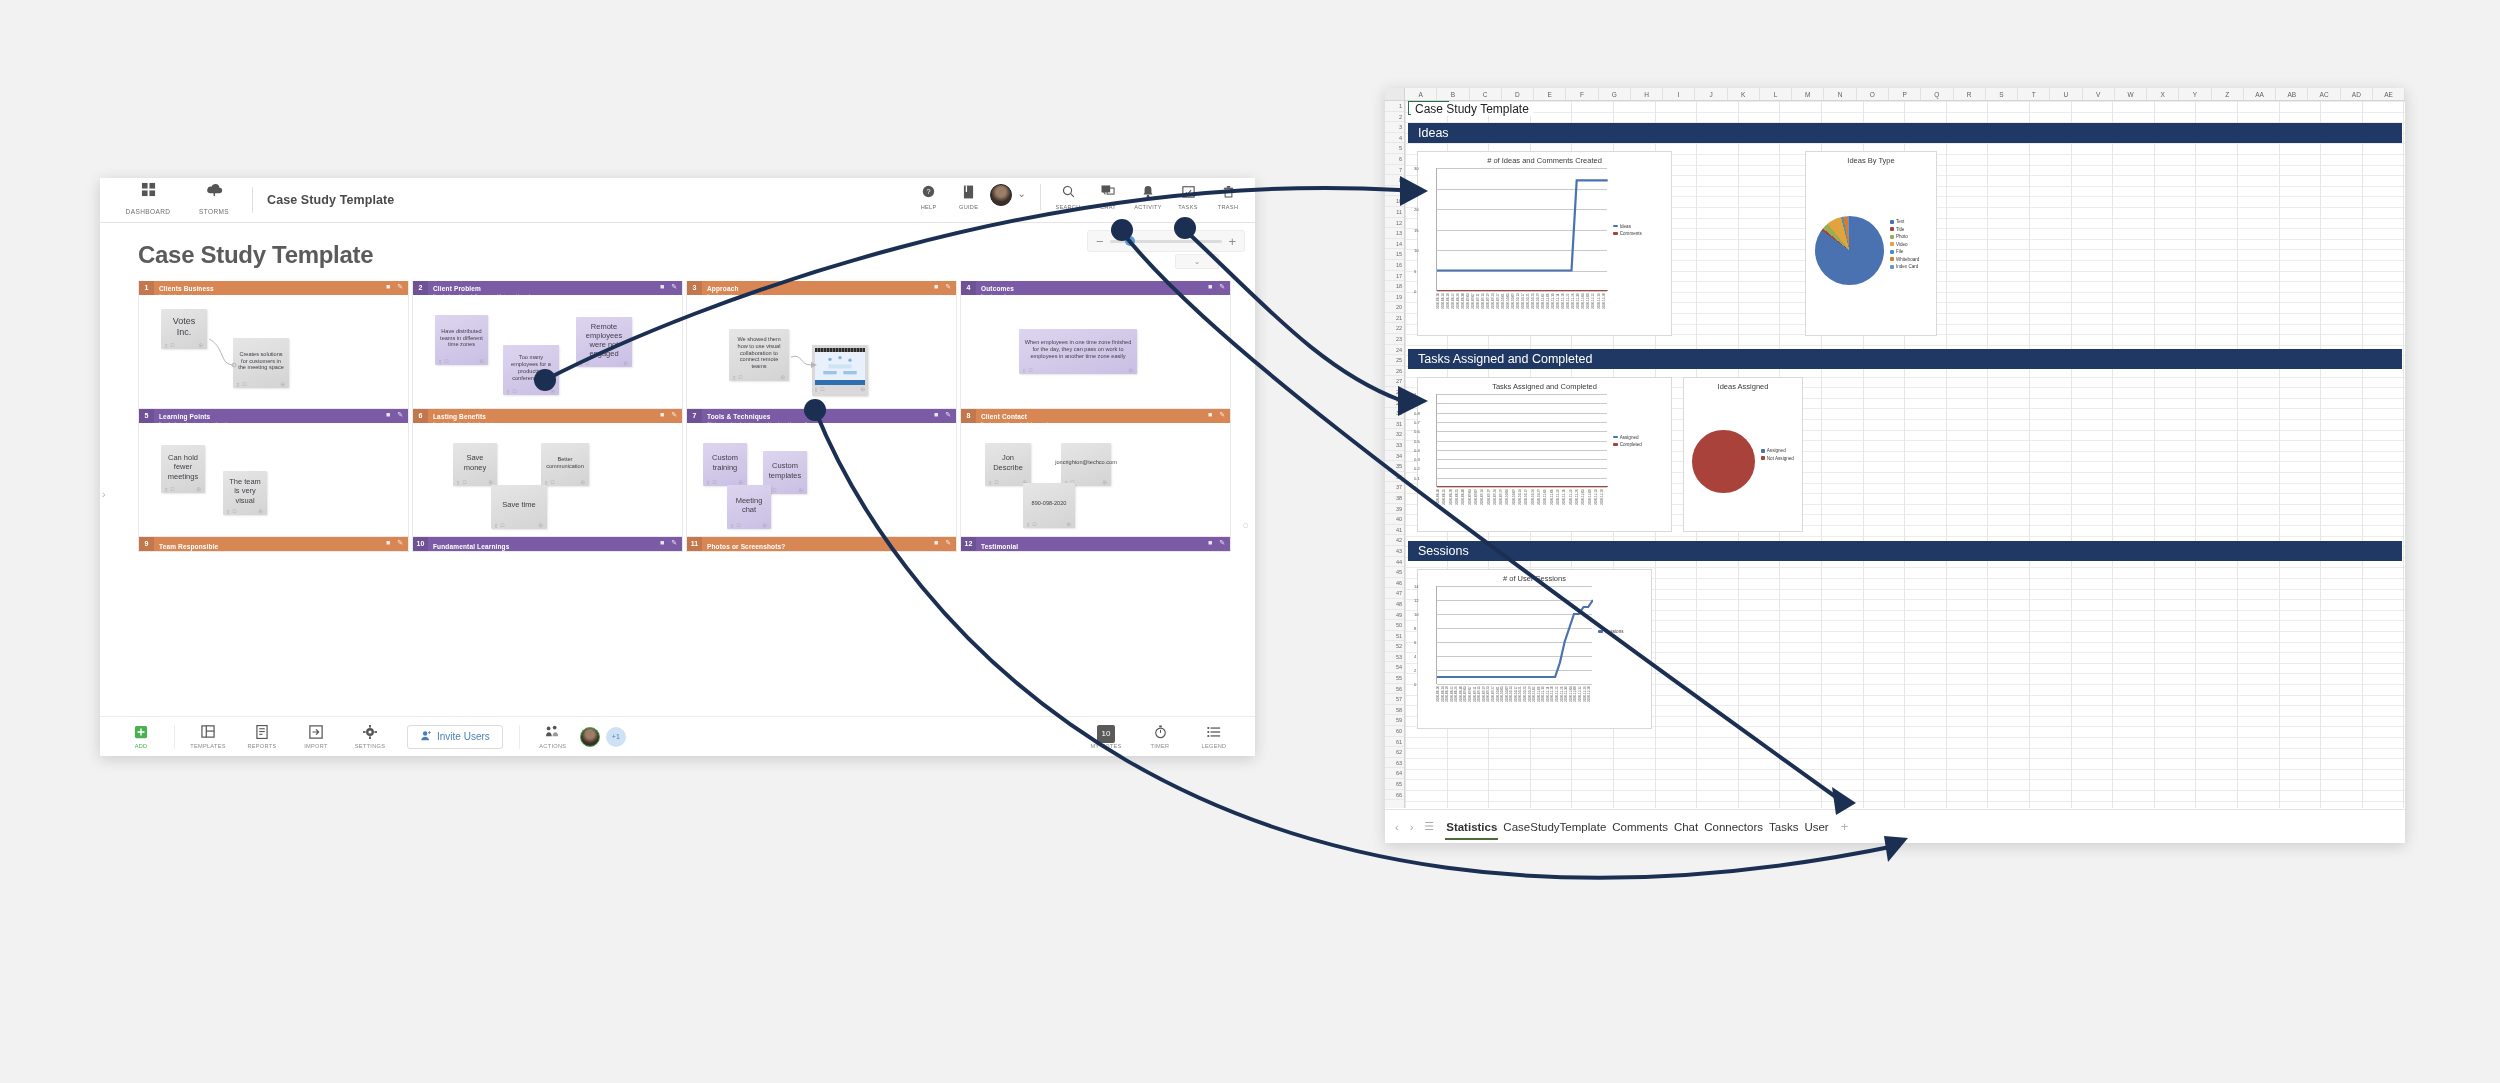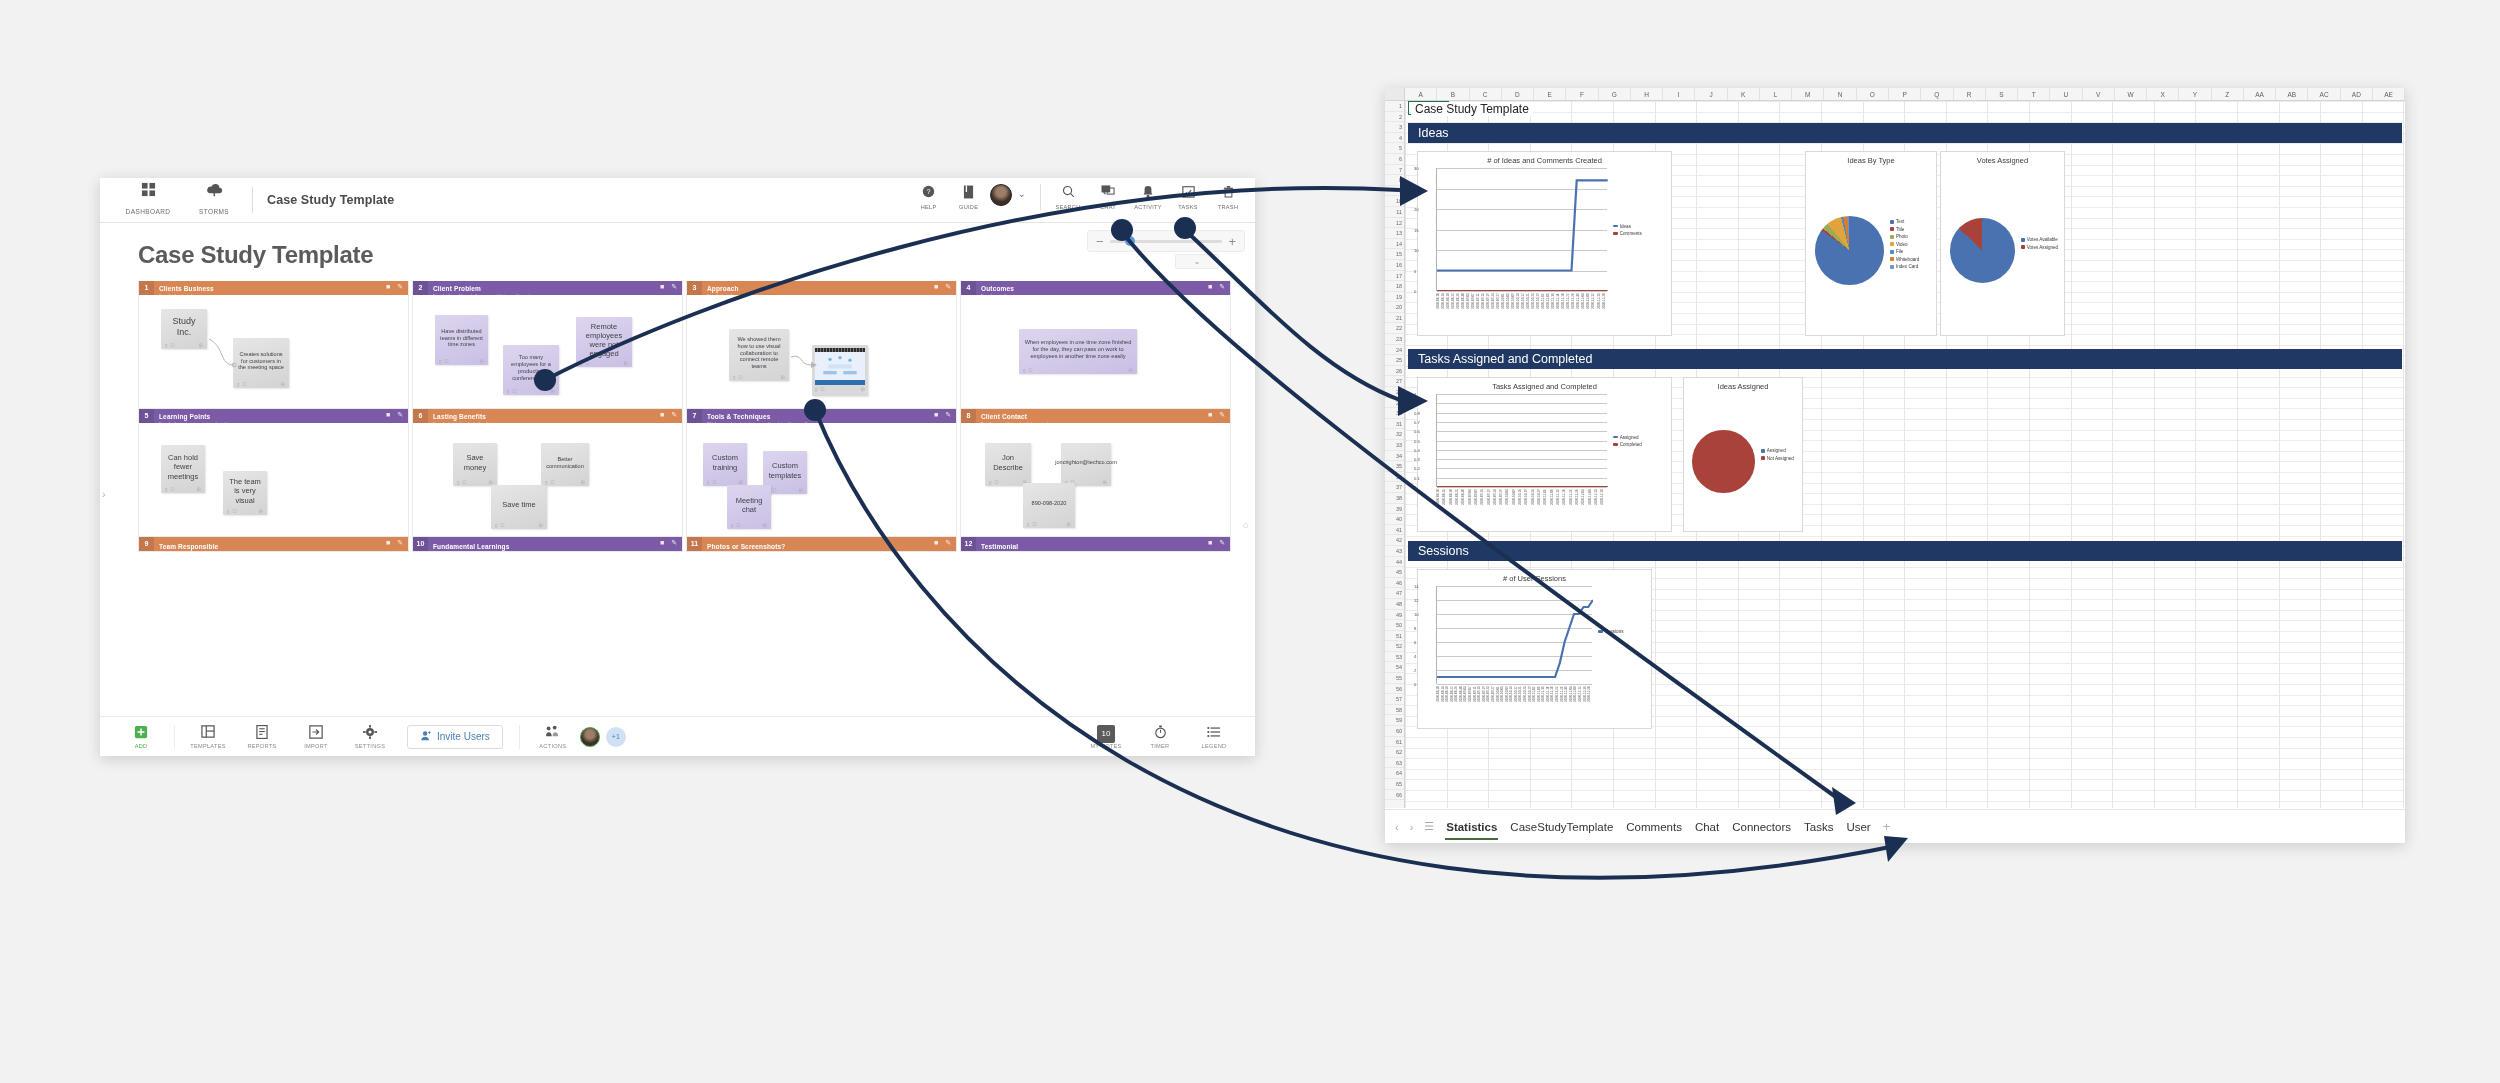--- a/index.html
+++ b/index.html
@@ -298,21 +298,21 @@
             <div class="wb-sec-head orange">
               <span class="wb-sec-num">1</span>
               <span class="wb-sec-txt"><span class="wb-sec-title">Clients Business</span><span class="wb-sec-sub">Describe the clients business</span></span>
               <span class="wb-sec-icons">
                 <span>■</span>
                 <span>✎</span>
               </span>
             </div>
             <div class="wb-sec-body" style="height:113px">
               <div class="note grey" style="left: 22px; top: 14px; width: 46px; height: 40px;">
-                <span class="txt big">Study Inc.</span>
+                <span class="txt big">Votes Inc.</span>
                 <span class="ftr">
                   <span>▯</span>
                   <span>☐</span>
                   <span class="sp"></span>
                   <span>⦿</span>
                 </span>
               </div>
               <div class="note grey" style="left: 94px; top: 43px; width: 56px; height: 50px;">
                 <span class="txt">Creates solutions for customers in the meeting space</span>
                 <span class="ftr">
@@ -959,34 +959,20 @@
             <div class="li">
               <span class="sw dot" style="background:#d97b2a"></span>
               <span>Whiteboard</span>
             </div>
             <div class="li">
               <span class="sw dot" style="background:#6f93c7"></span>
               <span>Index Card</span>
             </div>
           </div>
         </div>
-        <div class="chart-box" style="left: 535px; top: 50px; width: 125px; height: 185px;">
-          <div class="chart-title">Votes Assigned</div>
-          <div class="pie" style="width: 65px; height: 65px; left: 8.75px; top: 66px; background: conic-gradient(rgb(74, 114, 176) 0deg, rgb(74, 114, 176) 313.2deg, rgb(169, 66, 58) 313.2deg, rgb(169, 66, 58) 360deg);"></div>
-          <div class="legend" style="left: 79.75px; top: 85.3px;">
-            <div class="li">
-              <span class="sw dot" style="background:#4a72b0"></span>
-              <span>Votes Available</span>
-            </div>
-            <div class="li">
-              <span class="sw dot" style="background:#a9423a"></span>
-              <span>Votes Assigned</span>
-            </div>
-          </div>
-        </div>
         <div class="chart-box" style="left: 12px; top: 276px; width: 255px; height: 155px;">
           <div class="chart-title">Tasks Assigned and Completed</div>
           <div class="axis-lbls" style="left: 0px; top: 16px; height: 93px;">
             <div style="top:91px;width:17px">0</div>
             <div style="top:81.7px;width:17px">0.1</div>
             <div style="top:72.4px;width:17px">0.2</div>
             <div style="top:63.099999999999994px;width:17px">0.3</div>
             <div style="top:53.8px;width:17px">0.4</div>
             <div style="top:44.5px;width:17px">0.5</div>
             <div style="top:35.2px;width:17px">0.6</div>
@@ -1133,21 +1119,21 @@
               <span>Sessions</span>
             </div>
           </div>
         </div>
       </div>
   </div>
   <div class="sheet-tabs">
     <span class="nav-ic">‹</span>
     <span class="nav-ic">›</span>
     <span class="nav-ic">☰</span>
-    <span id="tabHost" style="display:flex;gap:11px;">
+    <span id="tabHost" style="display:flex;gap:4px;">
         <span class="tab active">Statistics</span>
         <span class="tab">CaseStudyTemplate</span>
         <span class="tab">Comments</span>
         <span class="tab">Chat</span>
         <span class="tab">Connectors</span>
         <span class="tab">Tasks</span>
         <span class="tab">User</span>
       </span>
     <span class="tab-plus">+</span>
   </div>

